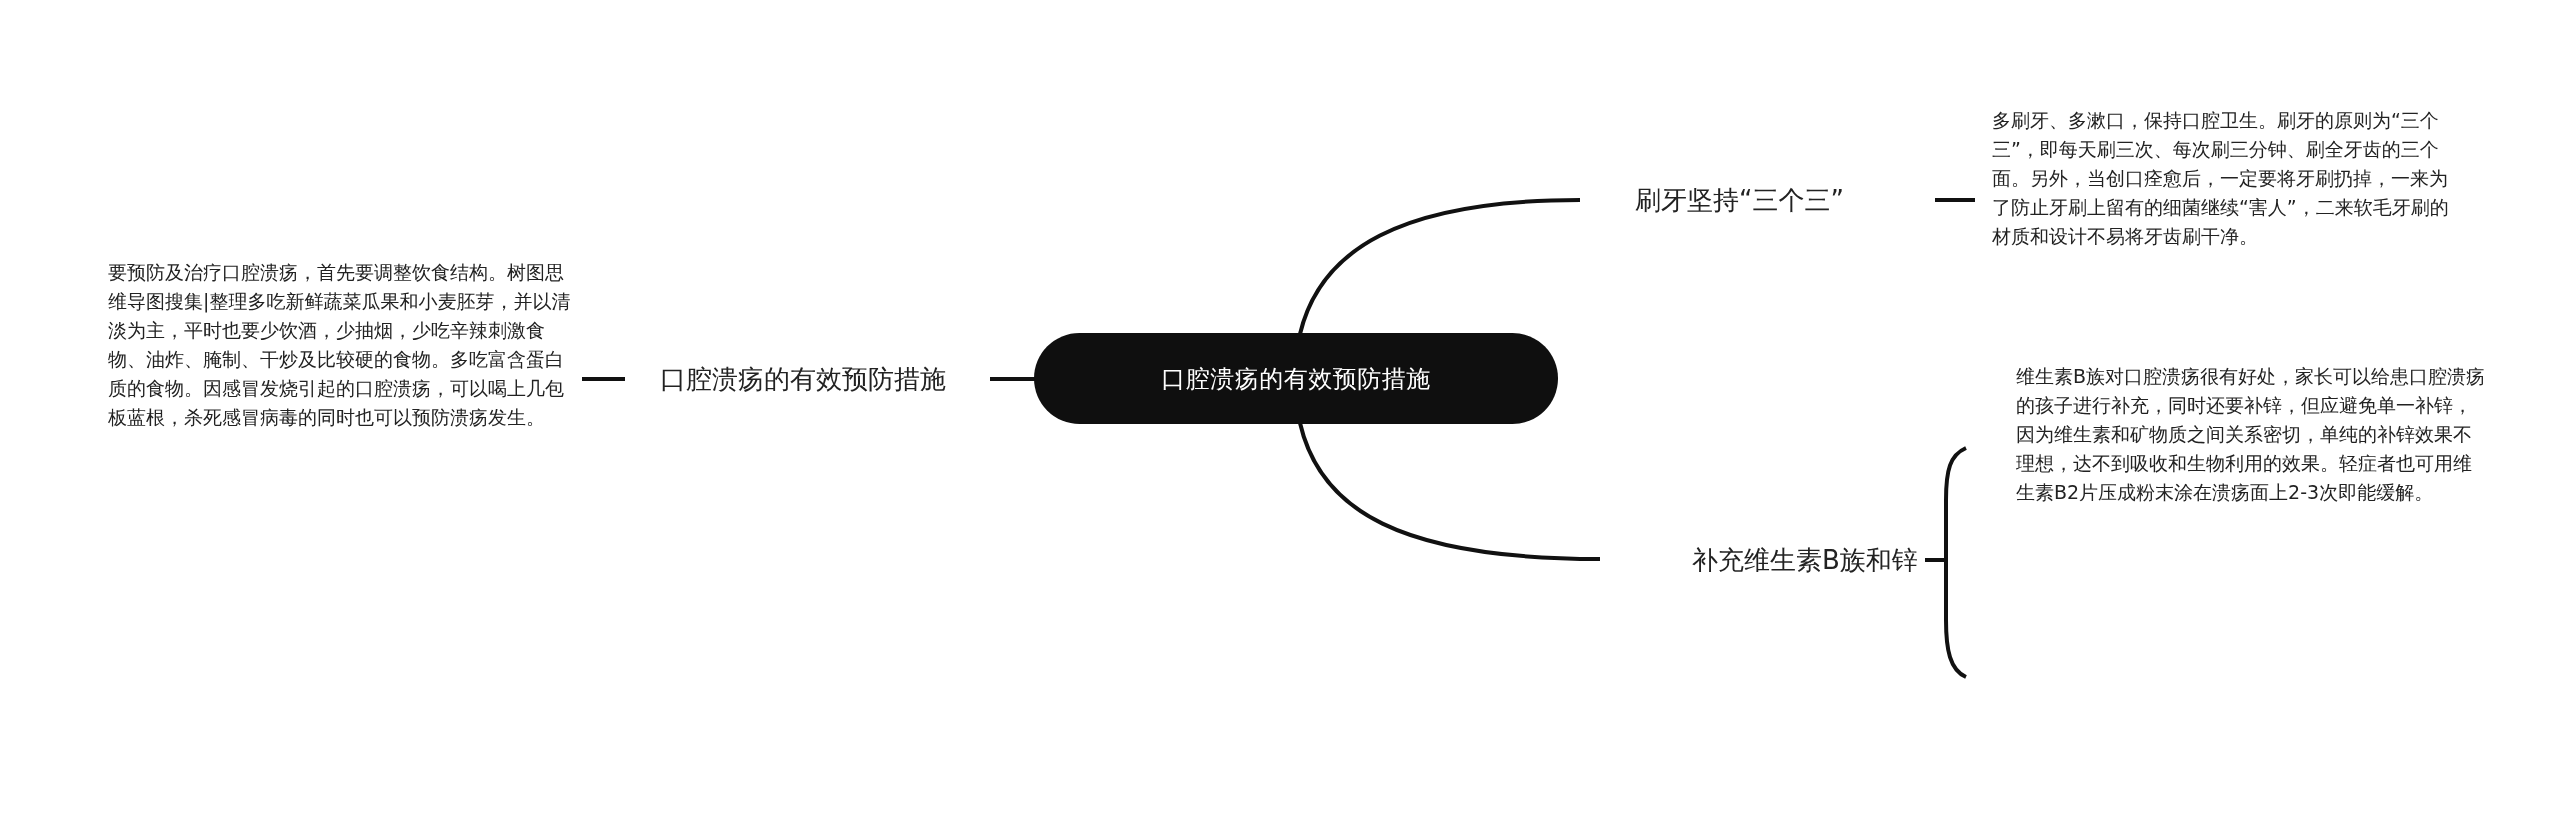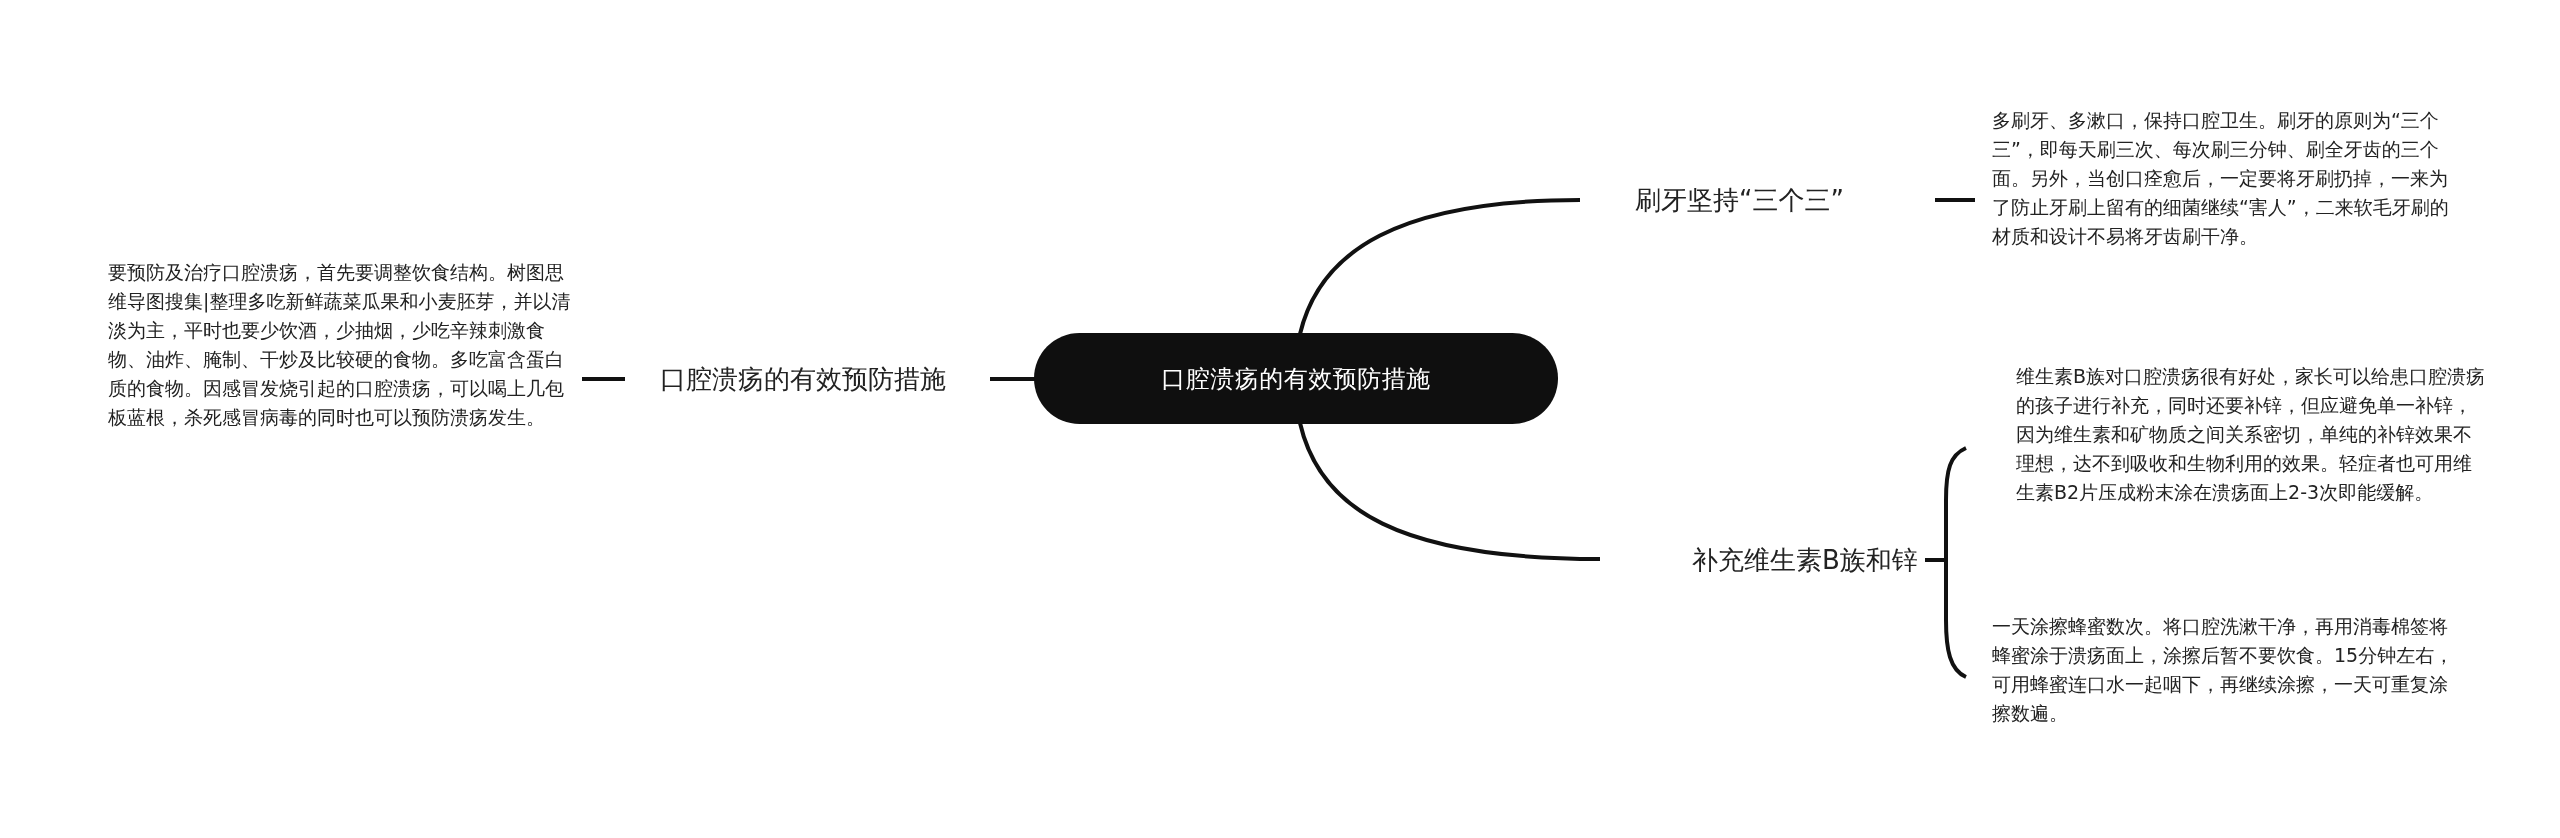--- a/index.html
+++ b/index.html
@@ -83,18 +83,17 @@
 
   <div class="root-node">
     <span>口腔溃疡的有效预防措施</span>
   </div>
 
   <div class="branch-label" style="left:1635px; top:183px;">刷牙坚持“三个三”</div>
   <div class="leaf-text" style="left:1992px; top:106px; width:470px;">多刷牙、多漱口，保持口腔卫生。刷牙的原则为“三个三”，即每天刷三次、每次刷三分钟、刷全牙齿的三个面。另外，当创口痊愈后，一定要将牙刷扔掉，一来为了防止牙刷上留有的细菌继续“害人”，二来软毛牙刷的材质和设计不易将牙齿刷干净。</div>
 
   <div class="branch-label" style="left:1692px; top:543px;text-align:center;">补充维生素B族和锌</div>
   <div class="leaf-text" style="left:1992px; top:362px; width:470px;margin-left:24px;">维生素B族对口腔溃疡很有好处，家长可以给患口腔溃疡的孩子进行补充，同时还要补锌，但应避免单一补锌，因为维生素和矿物质之间关系密切，单纯的补锌效果不理想，达不到吸收和生物利用的效果。轻症者也可用维生素B2片压成粉末涂在溃疡面上2-3次即能缓解。</div>
-  <div class="leaf-text" style="left:1992px; top:612px; width:470px;">一天涂擦蜂蜜数次。将口腔洗漱干净，再用消毒棉签将蜂蜜涂于溃疡面上，涂擦后暂不要饮食。15分钟左右，可用蜂蜜连口水一起咽下，再继续涂擦，一天可重复涂擦数遍。</div>
 
   <div class="branch-label" style="left:660px; top:362px;">口腔溃疡的有效预防措施</div>
   <div class="leaf-text" style="left:108px; top:258px; width:470px;">要预防及治疗口腔溃疡，首先要调整饮食结构。树图思维导图搜集|整理多吃新鲜蔬菜瓜果和小麦胚芽，并以清淡为主，平时也要少饮酒，少抽烟，少吃辛辣刺激食物、油炸、腌制、干炒及比较硬的食物。多吃富含蛋白质的食物。因感冒发烧引起的口腔溃疡，可以喝上几包板蓝根，杀死感冒病毒的同时也可以预防溃疡发生。</div>
 
 </div>
 
 </body></html>

